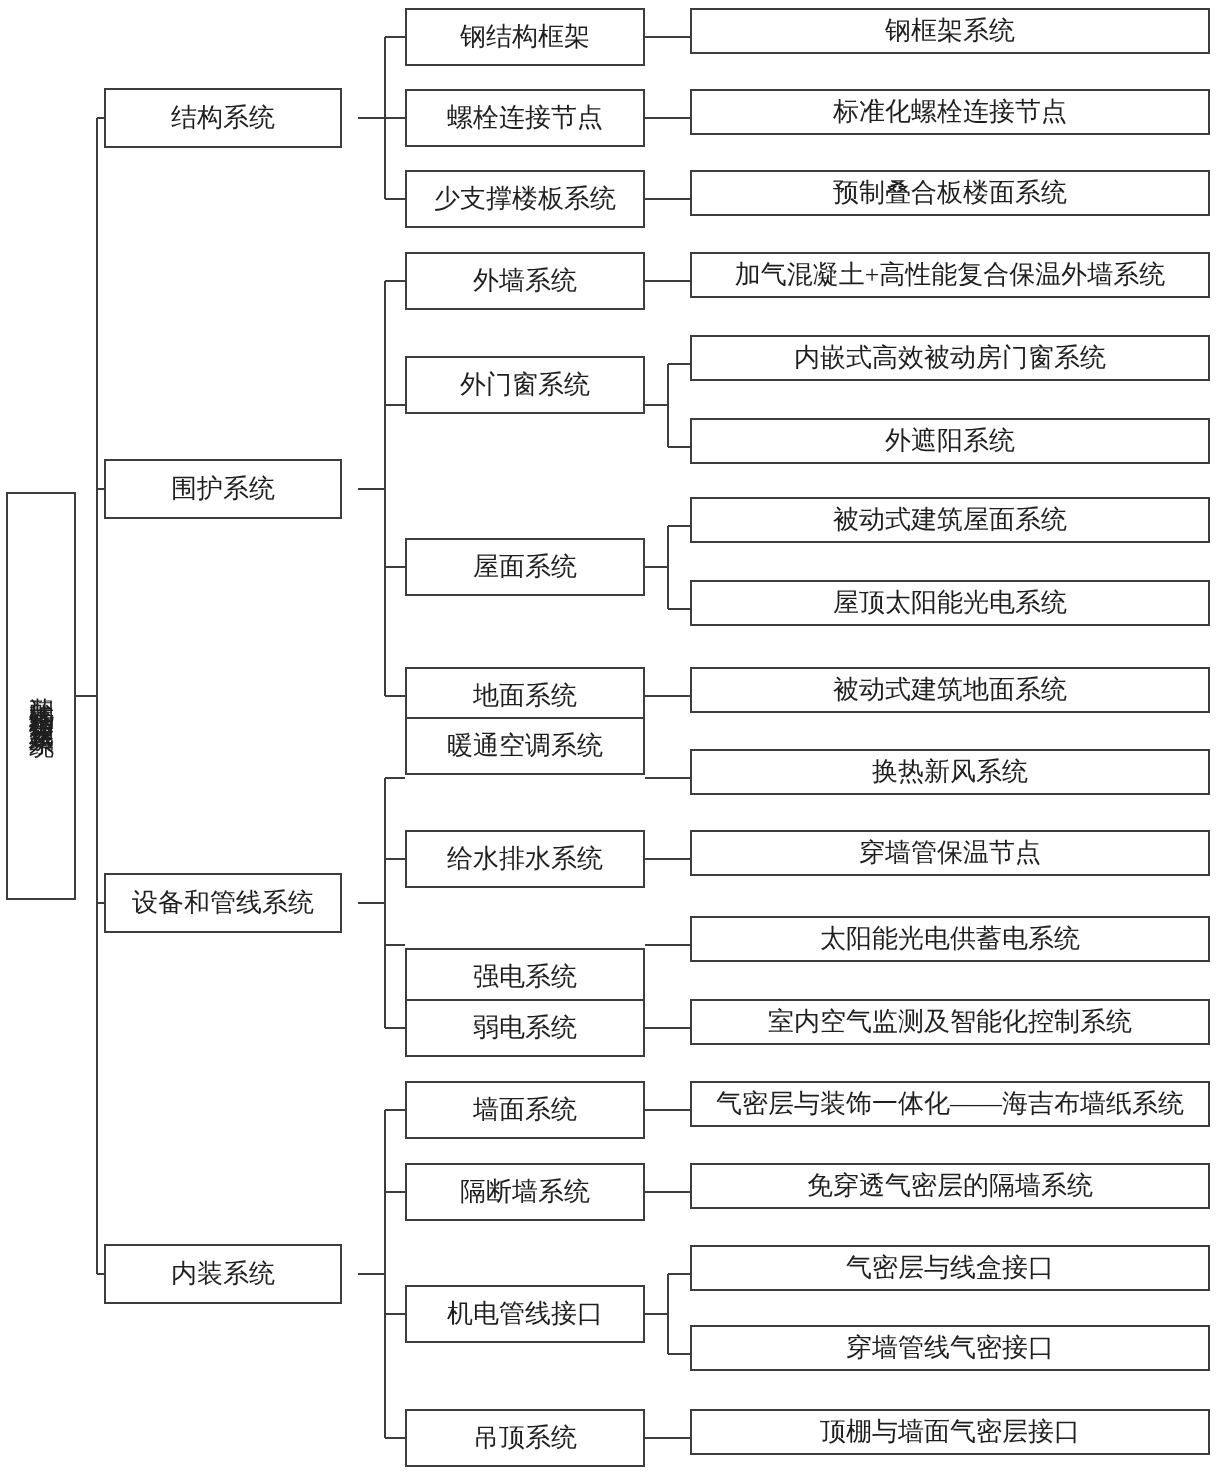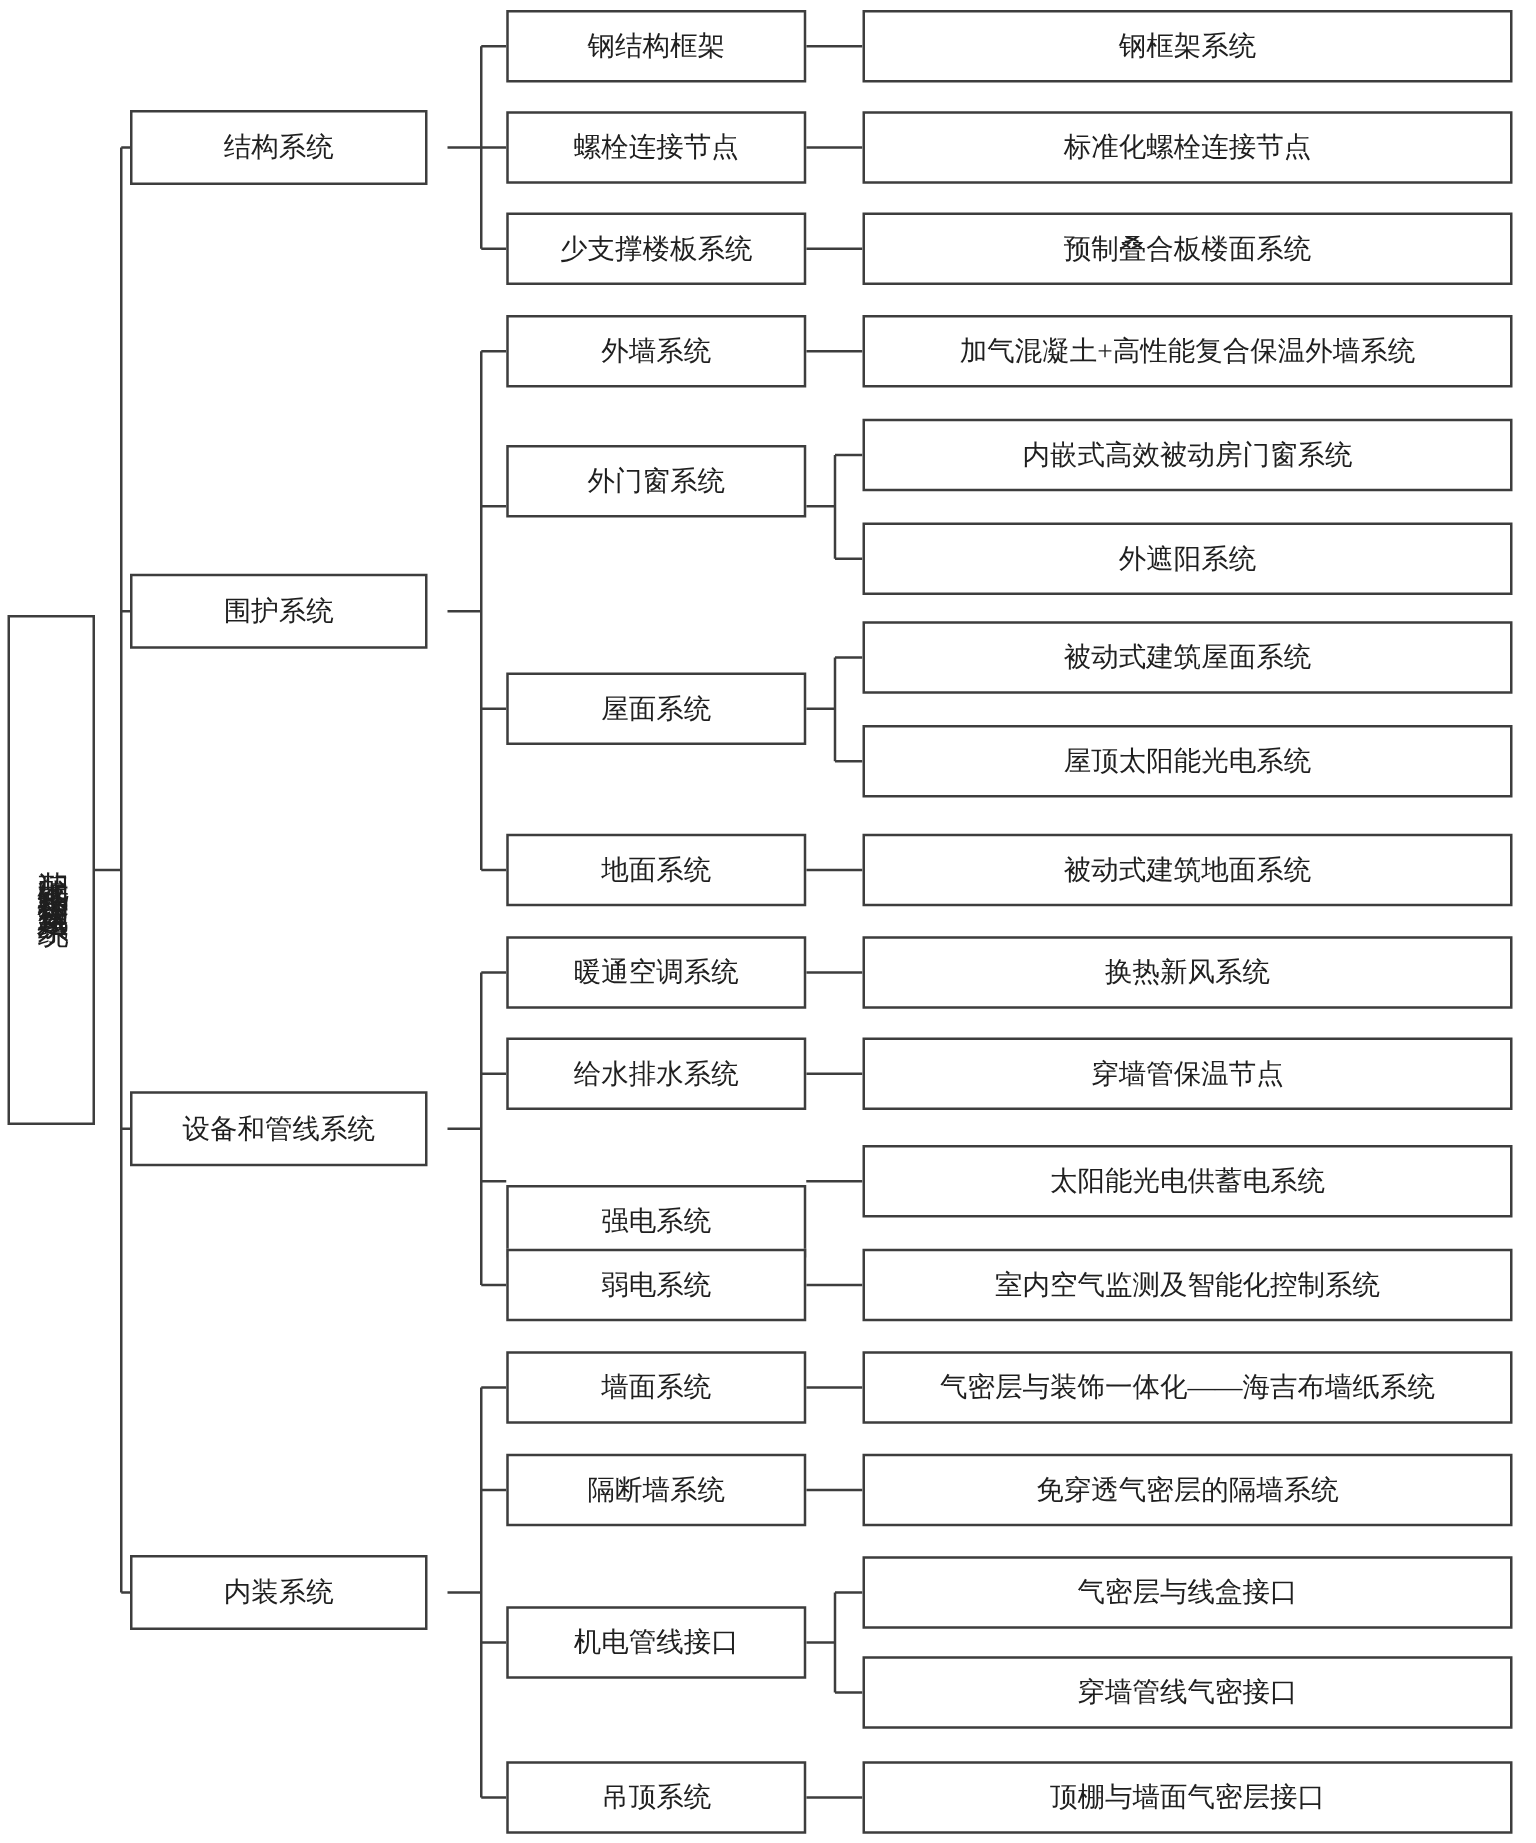--- a/index.html
+++ b/index.html
@@ -4,30 +4,30 @@
 <style>
   * { margin:0; padding:0; box-sizing:border-box; }
   html,body { background:#ffffff; }
   body { font-family:"Liberation Serif","DejaVu Serif",serif; color:#1f1f1f; }
   .canvas { position:relative; width:1229px; height:1474px; background:#ffffff; overflow:hidden; }
   svg.connectors { position:absolute; left:0; top:0; width:1229px; height:1474px; pointer-events:none; }
   svg.connectors line { stroke:#3d3d3d; stroke-width:2; }
   .node {
     position:absolute; background:#ffffff; border:2px solid #3d3d3d;
     display:flex; align-items:center; justify-content:center;
-    text-align:center; font-size:22px; line-height:1.2; padding:2px 8px;
+    text-align:center; font-size:26px; line-height:1.2; padding:2px 8px;
   }
   .root-node {
     left:6px; top:492px; width:70px; height:408px;
     writing-mode:vertical-rl; text-orientation:upright;
     font-size:25px; letter-spacing:3px; padding:4px 0;
   }
   .l2 { left:104px; width:238px; height:60px; }
   .l3 { left:405px; width:240px; height:58px; }
-  .l4 { left:690px; width:520px; height:58px;text-align:center; }
+  .l4 { left:690px; width:520px; height:46px;text-align:center; }
 </style>
 </head>
 <body>
 
 <div class="canvas">
 
   <svg class="connectors" viewBox="0 0 1229 1474" xmlns="http://www.w3.org/2000/svg">
 
     <line x1="76" y1="696" x2="97" y2="696"></line>
     <line x1="97" y1="118" x2="97" y2="1274"></line>
@@ -99,21 +99,21 @@
   <div class="node l2" style="top:873px">设备和管线系统</div>
   <div class="node l2" style="top:1244px">内装系统</div>
 
   <div class="node l3" style="top:8px">钢结构框架</div>
   <div class="node l3" style="top:89px">螺栓连接节点</div>
   <div class="node l3" style="top:170px">少支撑楼板系统</div>
   <div class="node l3" style="top:252px">外墙系统</div>
   <div class="node l3" style="top:356px">外门窗系统</div>
   <div class="node l3" style="top:538px">屋面系统</div>
   <div class="node l3" style="top:667px">地面系统</div>
-  <div class="node l3" style="top:749px">暖通空调系统</div>
+  <div class="node l3" style="top:717px">暖通空调系统</div>
   <div class="node l3" style="top:830px">给水排水系统</div>
   <div class="node l3" style="top:948px">强电系统</div>
   <div class="node l3" style="top:999px">弱电系统</div>
   <div class="node l3" style="top:1081px">墙面系统</div>
   <div class="node l3" style="top:1163px">隔断墙系统</div>
   <div class="node l3" style="top:1285px">机电管线接口</div>
   <div class="node l3" style="top:1409px">吊顶系统</div>
 
   <div class="node l4" style="top:8px">钢框架系统</div>
   <div class="node l4" style="top:89px">标准化螺栓连接节点</div>

